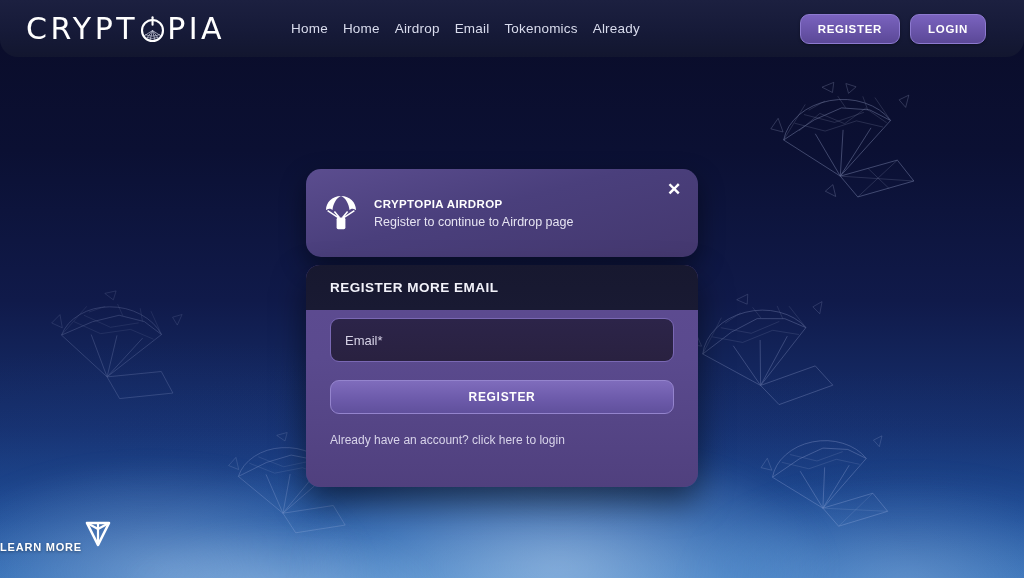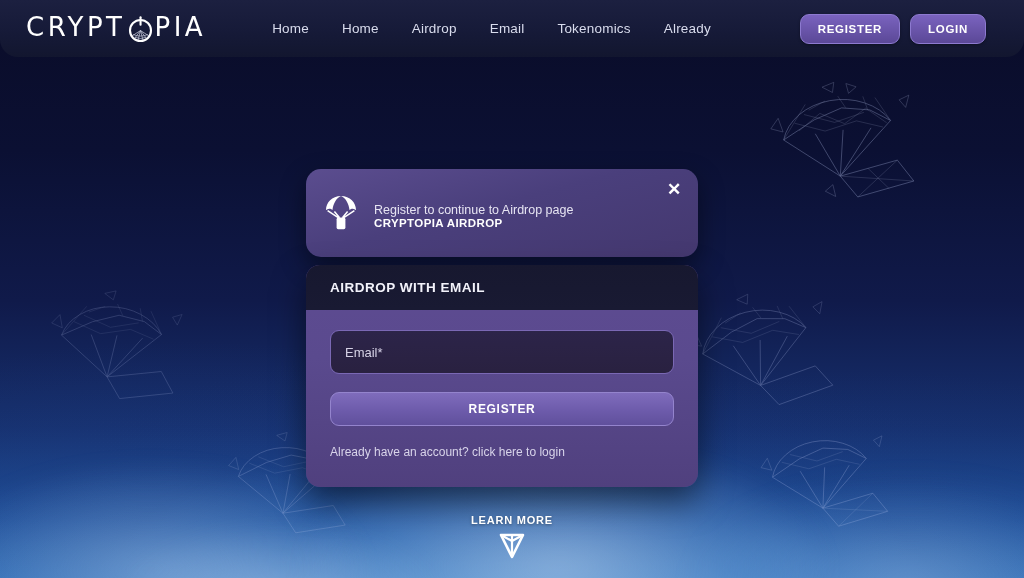--- a/index.html
+++ b/index.html
@@ -63,30 +63,30 @@
     z-index: 6;
   }
 
   #logo {
     display: flex; align-items: center;
     margin-left: 26px;
     height: 40px;
   }
   #logo-text {
     color: #ffffff;
-    font-size: 26px;
+    font-size: 30px;
     font-weight: 400;
     letter-spacing: 3.5px;
     font-family: "DejaVu Sans", sans-serif;
     line-height: 1;
     display: flex; 
   }
   #logo-mark { display: inline-flex; align-items: center; margin: 0 1px; }
 
-  #nav { display: flex; align-items: flex-start; margin-left: 66px; gap: 33px; }
+  #nav { display: flex; align-items: flex-start; margin-left: 66px; gap: 15px; }
   .nav-item {
     color: #d9dced;
     font-size: 13.5px;
     letter-spacing: .2px;
     cursor: pointer;
     white-space: nowrap;
   }
 
   #header-actions { margin-left: auto; margin-right: 38px; display: flex; gap: 10px; }
   .hbtn {
@@ -142,21 +142,21 @@
   }
   #card-header {
     height: 45px;
     background: linear-gradient(180deg, #17182f 0%, #191a33 100%);
     display: flex; align-items: center;
     padding-left: 24px;
   }
   #card-title {
     color: #f2f2fa; font-size: 13.5px; font-weight: bold; letter-spacing: .5px;
   }
-  #card-body { padding: 20px 24px 0 24px; }
+  #card-body { padding: 8px 24px 0 24px; }
 
   #email-input {
     width: 100%; height: 44px;
     background: linear-gradient(180deg, #2c2449 0%, #292140 100%);
     border: 1px solid #7a68b4;
     border-radius: 9px;
     color: #dcd9ea;
     font-size: 13px;
     font-family: "Liberation Sans", sans-serif;
     padding: 0 14px;
@@ -182,21 +182,21 @@
     color: #d8d4ea;
     font-size: 12px;
     cursor: pointer;
     text-decoration: none;
   }
 
   
   #learn-more {
     position: absolute;
     left: 0; right: 0; top: 514px;
-    display: flex; flex-direction: column; align-items: center;
+    display: flex; align-items: flex-end;
     z-index: 5; cursor: pointer;
   }
   #learn-more-label {
     color: #ffffff; font-size: 11px; font-weight: bold; letter-spacing: .8px;
     text-shadow: 0 1px 3px rgba(0,0,0,.4);
   }
   #learn-more-icon { margin-top: 5px; }
 </style>
 </head>
 <body>
@@ -319,29 +319,29 @@
     <span id="banner-icon">
       <svg width="34" height="38" viewBox="0 0 34 38" aria-hidden="true">
         <path d="M17 2 C8 2 2 8.5 2 16 C2 16 5.5 13 8.5 16 C9 10.5 12 4 17 2 Z" fill="#ffffff"></path>
         <path d="M17 2 C22 4 25 10.5 25.5 16 C28.5 13 32 16 32 16 C32 8.5 26 2 17 2 Z" fill="#ffffff"></path>
         <path d="M11.5 3.6 C10 8.5 9.4 12.6 9.6 16.4 C12.6 13.2 15.2 13.2 17 15.6 C18.8 13.2 21.4 13.2 24.4 16.4 C24.6 12.6 24 8.5 22.5 3.6 C20.8 2.4 18.9 1.9 17 1.9 C15.1 1.9 13.2 2.4 11.5 3.6 Z" fill="none"></path>
         <path d="M3.6 16.6 L14.6 23.8 M30.4 16.6 L19.4 23.8 M10.4 17.6 L15.6 23.8 M23.6 17.6 L18.4 23.8" stroke="#ffffff" stroke-width="1.5" fill="none"></path>
         <rect x="12.6" y="23.6" width="8.8" height="11.6" rx="1.6" fill="#ffffff"></rect>
       </svg>
     </span>
     <div id="banner-texts">
+      <div id="banner-title">CRYPTOPIA AIRDROP</div>
       <div id="banner-sub">Register to continue to Airdrop page</div>
-      <div id="banner-title">CRYPTOPIA AIRDROP</div>
     </div>
     <div id="banner-close">✕</div>
   </div>
 
   <div id="card">
     <div id="card-header">
-      <div id="card-title">AIRDROP WITH EMAIL</div>
+      <div id="card-title">REGISTER MORE EMAIL</div>
     </div>
     <div id="card-body">
       <input id="email-input" type="text" placeholder="Email*" style="">
       <button id="register-submit">REGISTER</button>
       <a id="login-link" href="#">Already have an account? click here to login</a>
     </div>
   </div>
 
   <div id="learn-more">
     <div id="learn-more-label">LEARN MORE</div>

